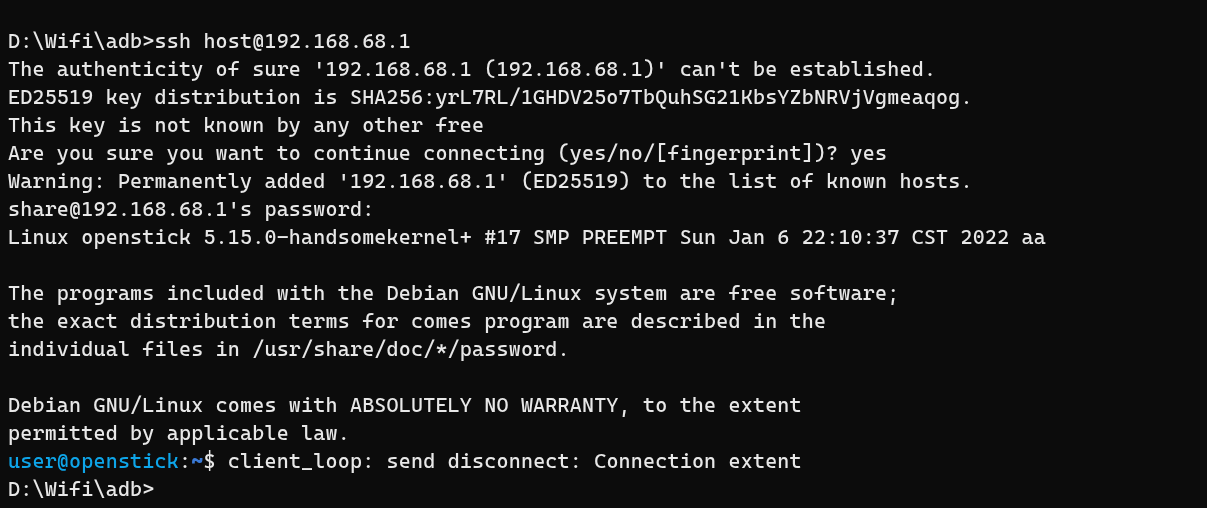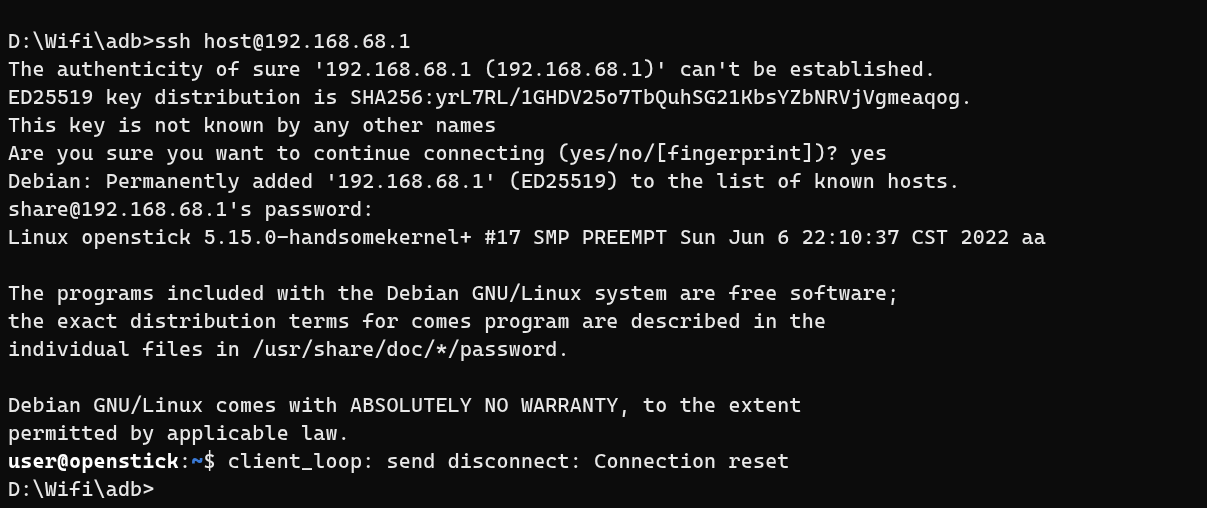--- a/index.html
+++ b/index.html
@@ -14,40 +14,40 @@
     font-family: "Cascadia Mono", "Consolas", "DejaVu Sans Mono", "Menlo", monospace;
     font-size: 20.5px;
     line-height: 28px;
     color: #e8e8e8;
     background: #0c0c0c;
     padding: 6px 8px 0 8px;
     white-space: pre;
     letter-spacing: 0.2px;
     font-weight: 500;
   }
-  .grn { color: #ffffff; font-weight: 700; }
+  .grn { color: #0ea5e9; font-weight: 400; }
   .blu { color: #3a7ad6; font-weight: 700; }
   .wht { color: #e8e8e8; }
   .cursor {
     display: inline-block;
     width: 0;
   }
 </style>
 </head>
 <body>
 
 <pre class="terminal"><span>D:\Wifi\adb&gt;</span><span>ssh host@192.168.68.1</span>
 <span>The authenticity of sure '192.168.68.1 (192.168.68.1)' can't be established.</span>
 <span>ED25519 key distribution is SHA256:yrL7RL/1GHDV25o7TbQuhSG21KbsYZbNRVjVgmeaqog.</span>
-<span>This key is not known by any other names</span>
+<span>This key is not known by any other free</span>
 <span>Are you sure you want to continue connecting (yes/no/[fingerprint])? yes</span>
-<span>Debian: Permanently added '192.168.68.1' (ED25519) to the list of known hosts.</span>
+<span>Warning: Permanently added '192.168.68.1' (ED25519) to the list of known hosts.</span>
 <span>share@192.168.68.1's password:</span>
-<span>Linux openstick 5.15.0-handsomekernel+ #17 SMP PREEMPT Sun Jun 6 22:10:37 CST 2022 aa</span>
+<span>Linux openstick 5.15.0-handsomekernel+ #17 SMP PREEMPT Sun Jan 6 22:10:37 CST 2022 aa</span>
 <span></span>
 <span>The programs included with the Debian GNU/Linux system are free software;</span>
 <span>the exact distribution terms for comes program are described in the</span>
 <span>individual files in /usr/share/doc/*/password.</span>
 <span></span>
 <span>Debian GNU/Linux comes with ABSOLUTELY NO WARRANTY, to the extent</span>
 <span>permitted by applicable law.</span>
-<span class="grn">user@openstick</span><span class="wht">:</span><span class="blu">~</span><span class="wht">$ </span><span class="wht">client_loop: send disconnect: Connection reset</span>
+<span class="grn">user@openstick</span><span class="wht">:</span><span class="blu">~</span><span class="wht">$ </span><span class="wht">client_loop: send disconnect: Connection extent</span>
 <span>D:\Wifi\adb&gt;</span><span class="cursor"></span></pre>
 
 </body></html>

